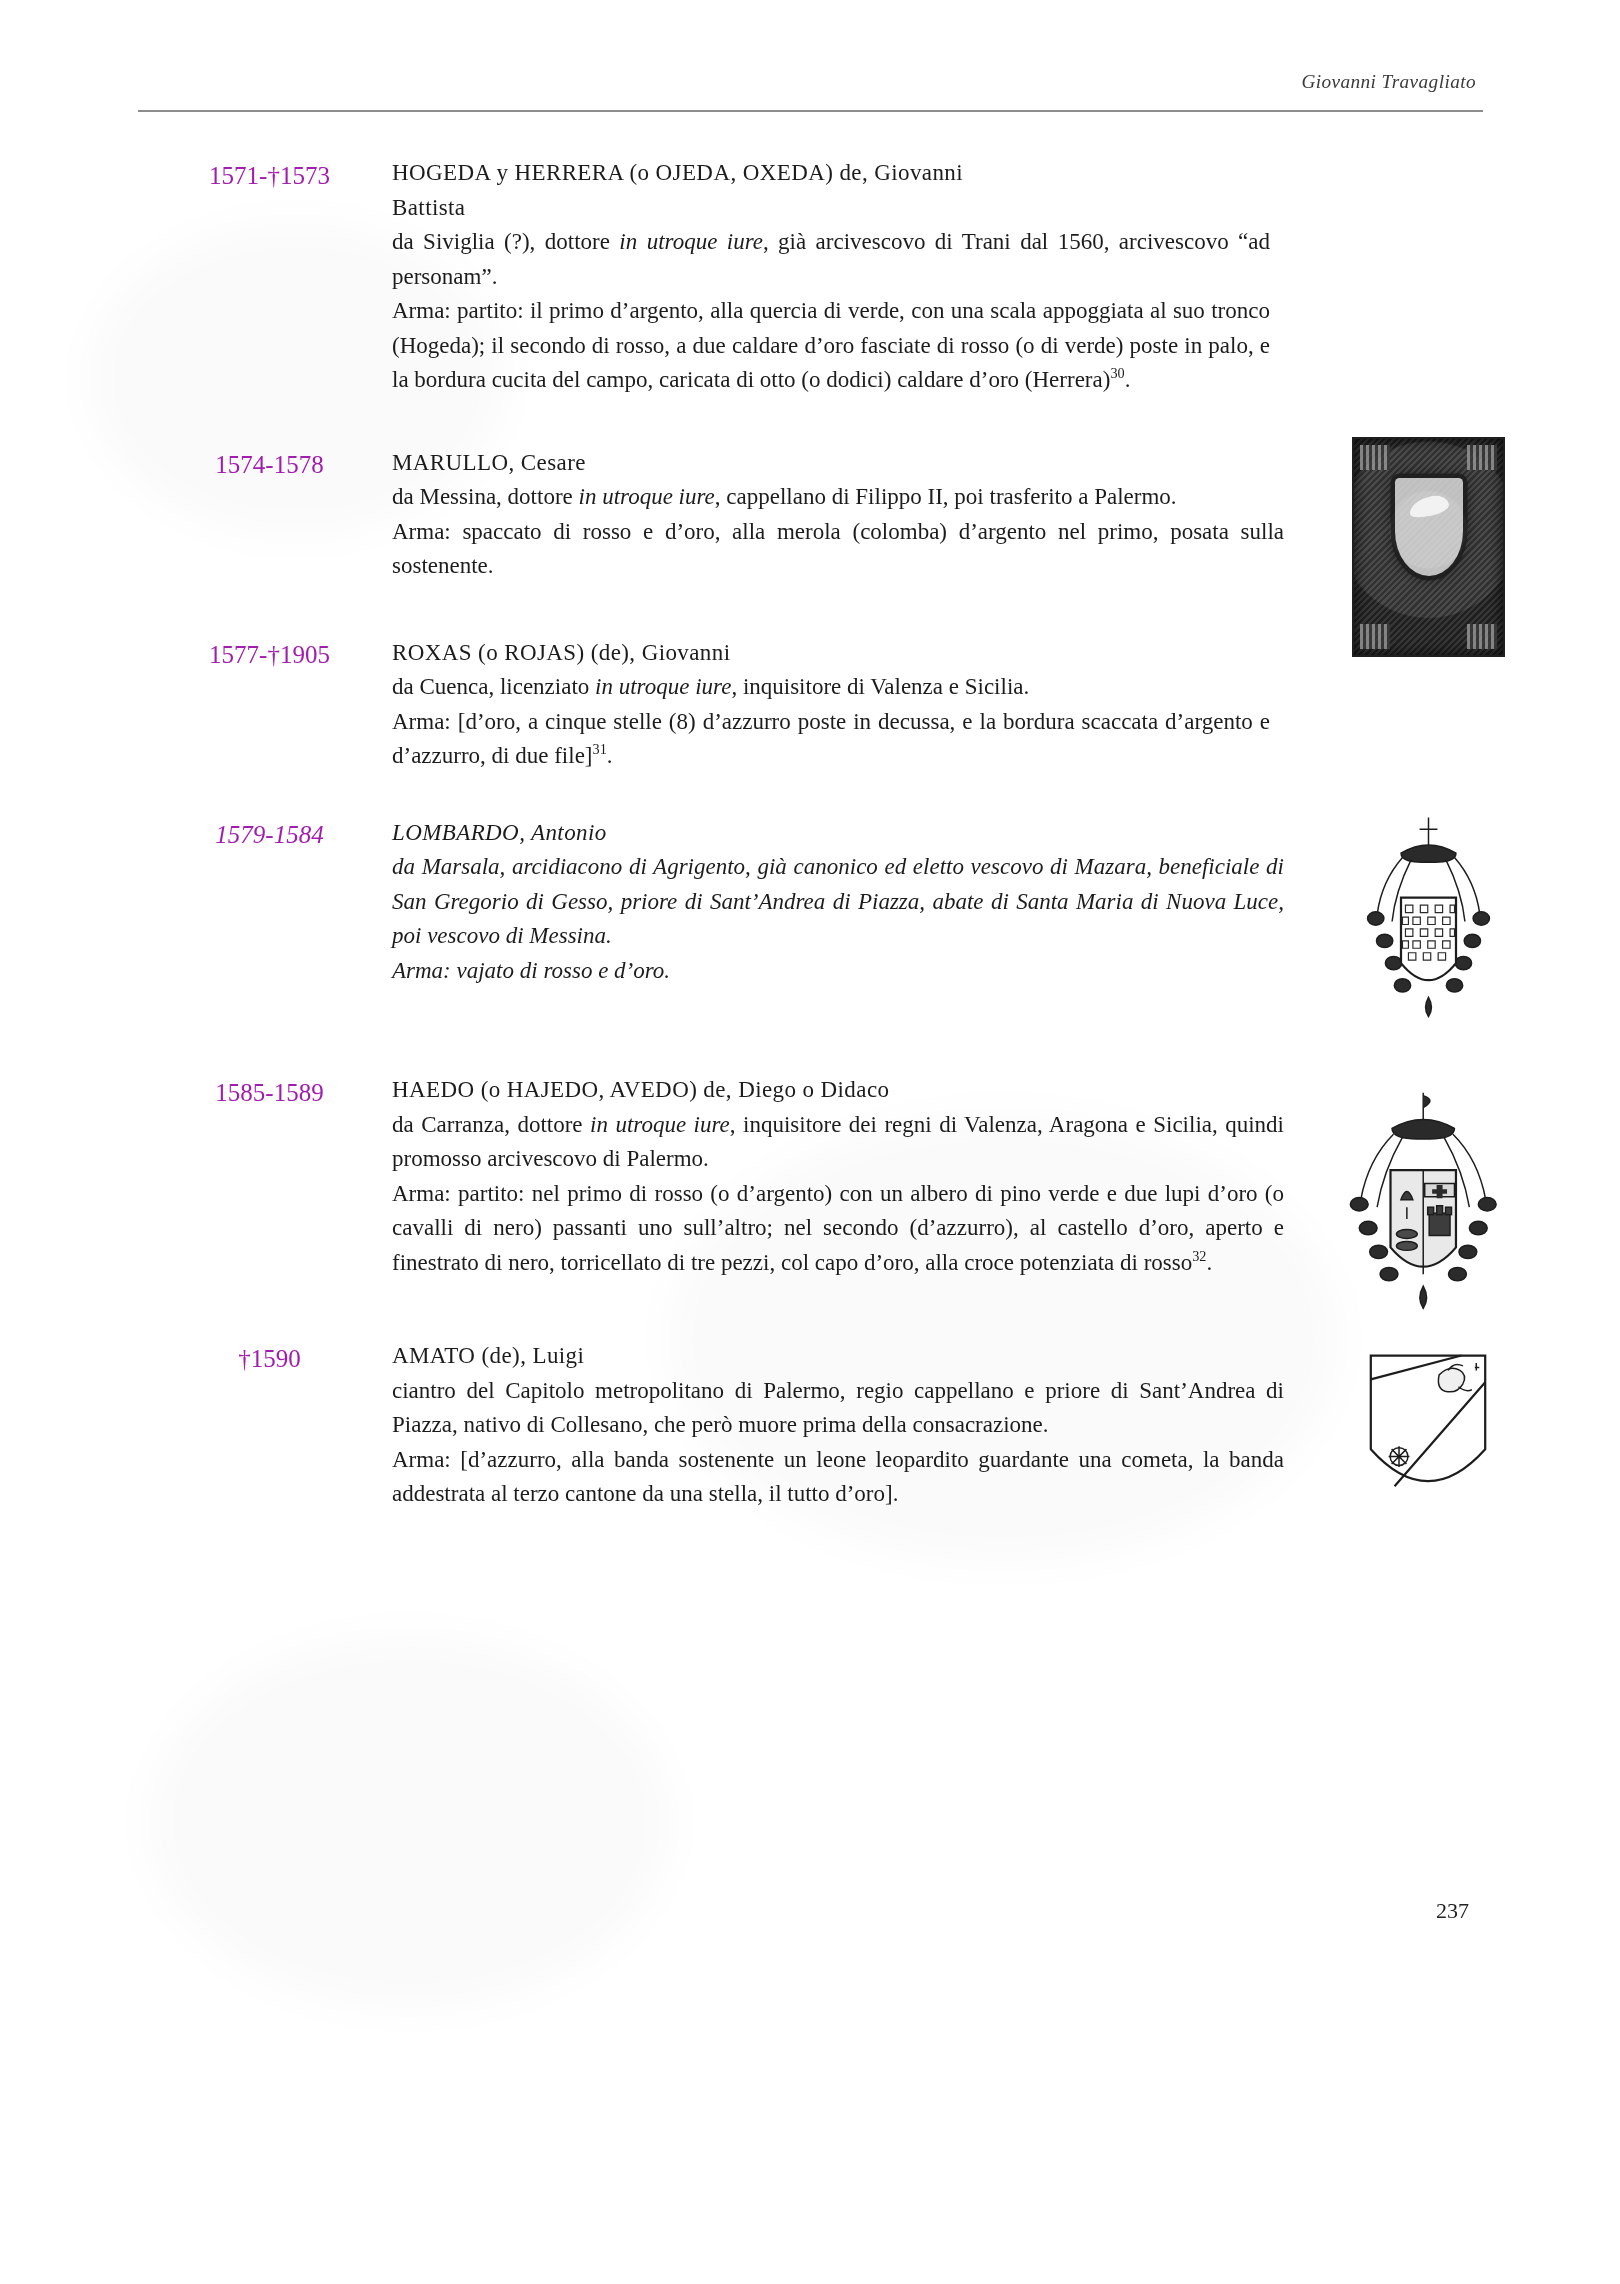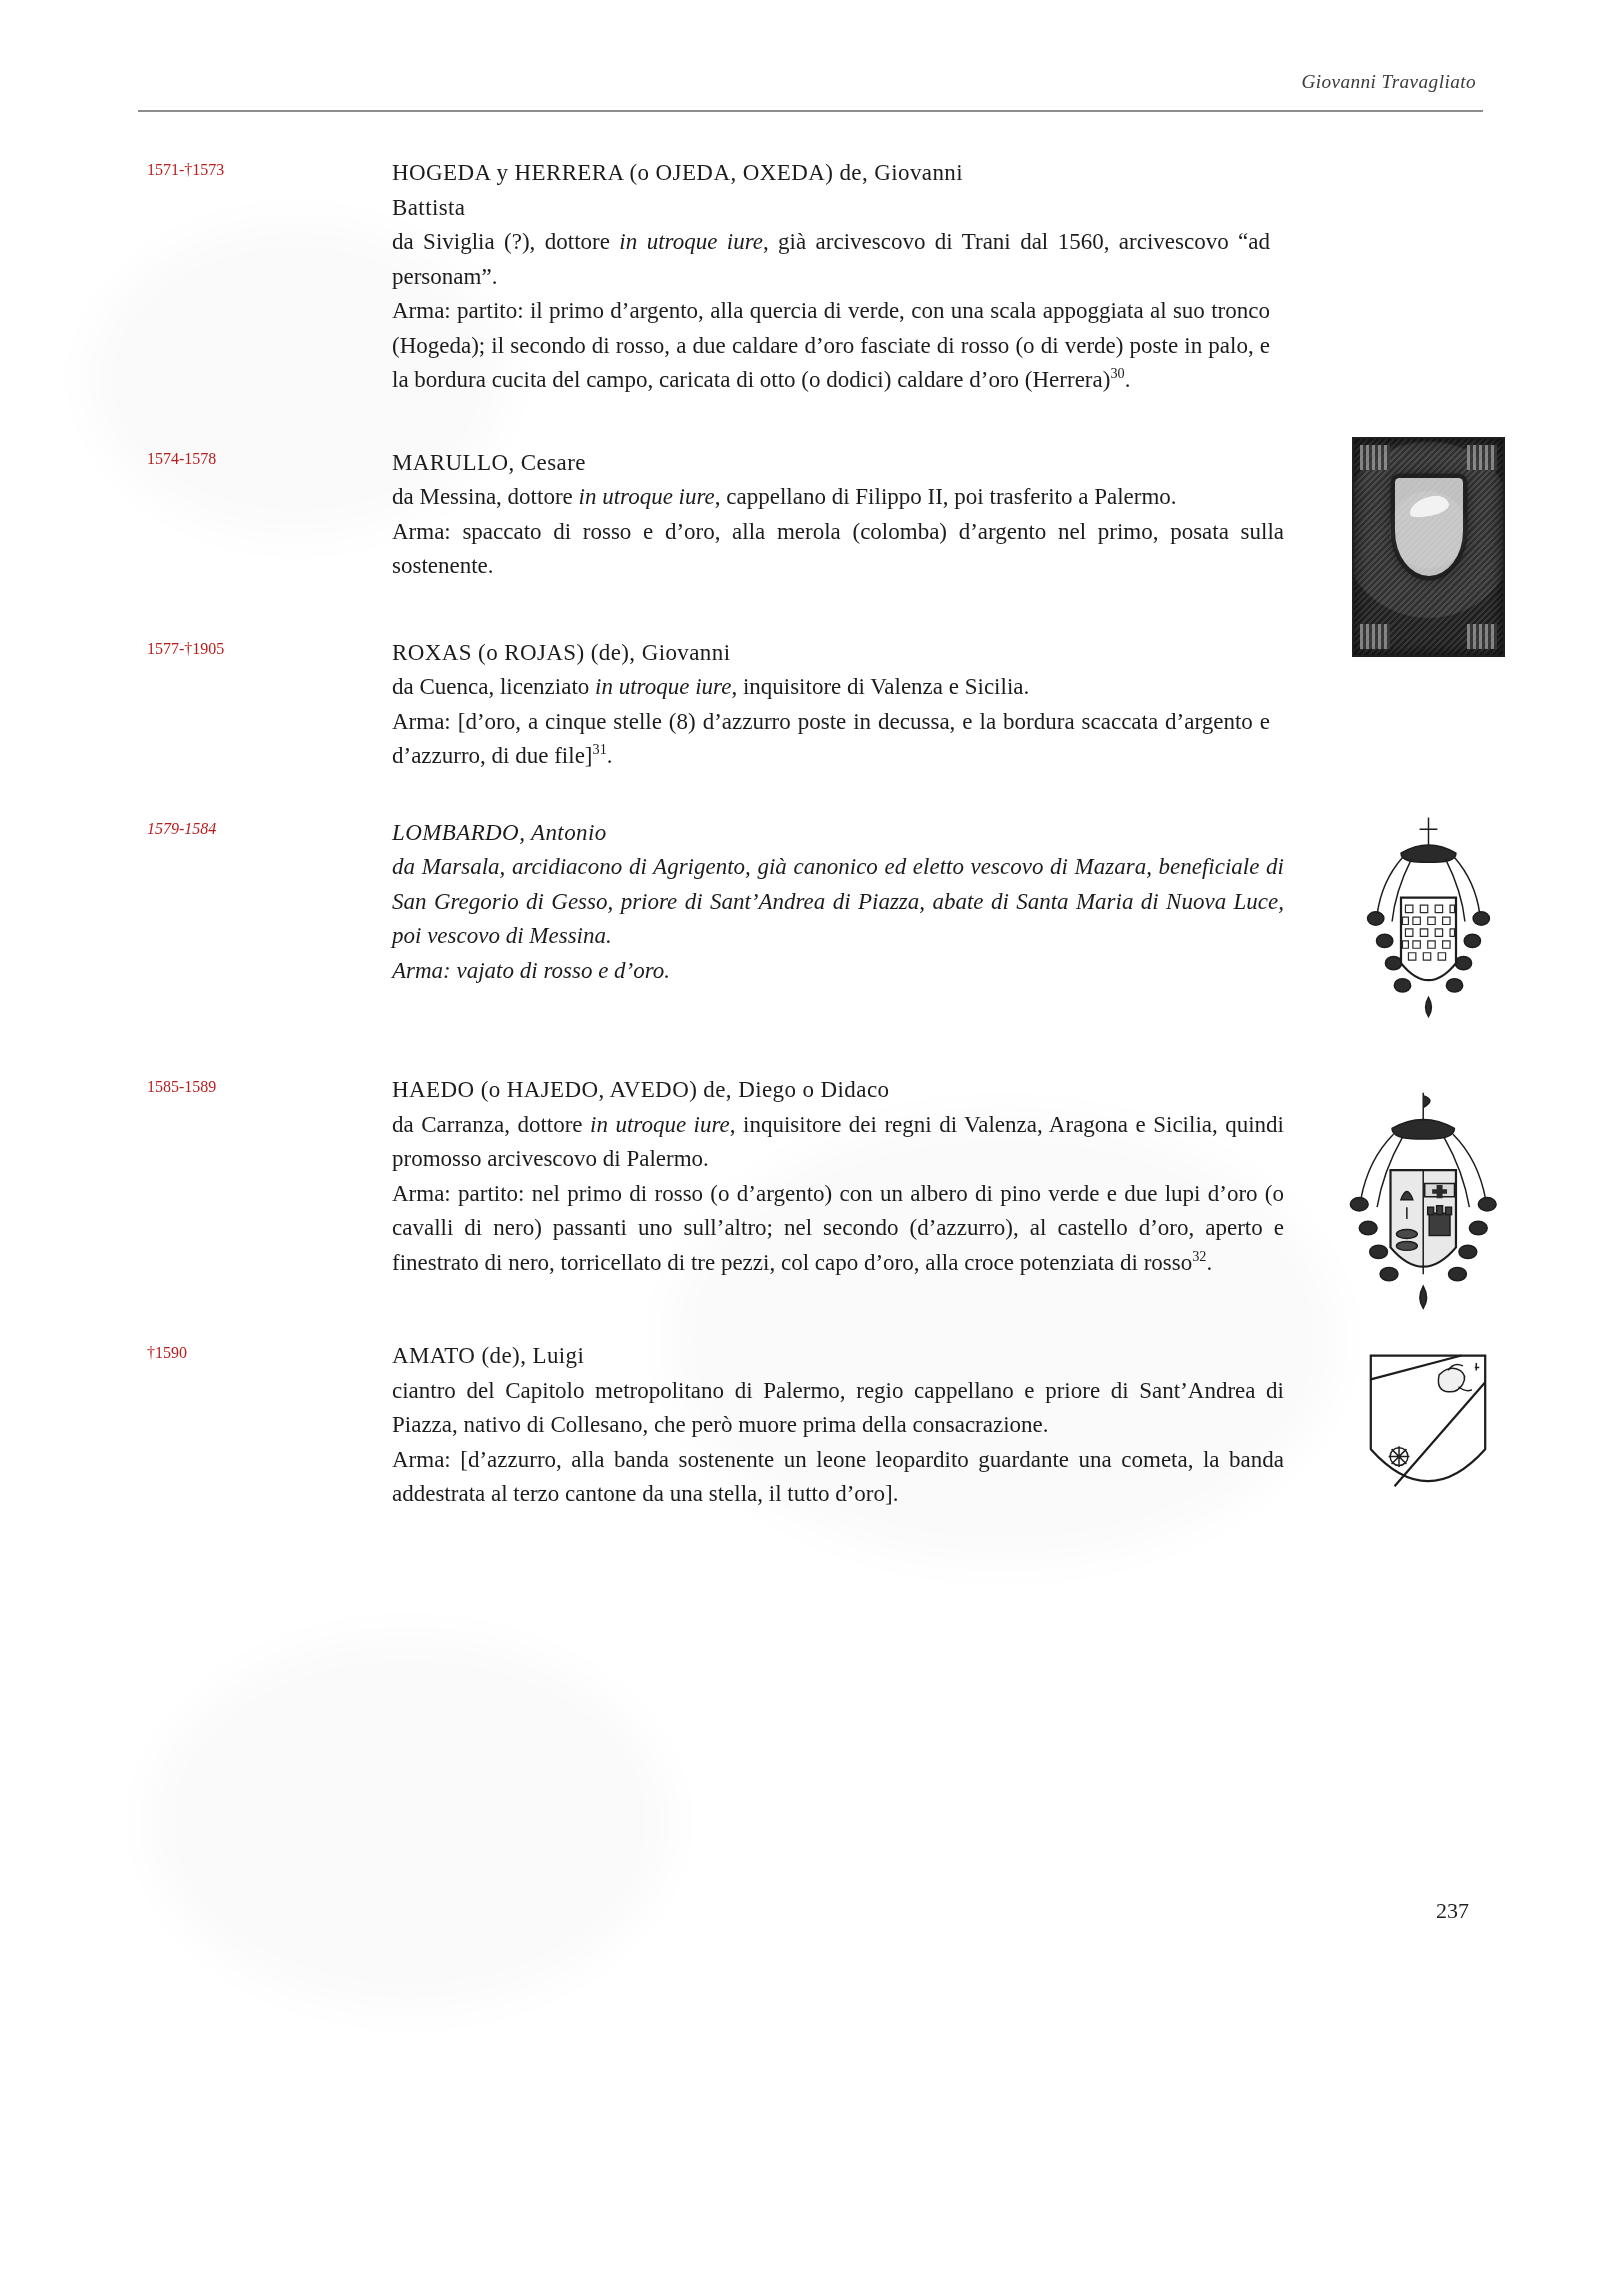--- a/index.html
+++ b/index.html
@@ -46,25 +46,25 @@
   }
 
   .entry {
     position: relative;
     display: flex;
     margin-bottom: 42px;
   }
   .entry .date {
     width: 245px;
     flex: 0 0 245px;
-    font-size: 16px;
+    font-size: 25px;
     line-height: 1.45;
-    color: #b91c1c;
+    color: #a21caf;
     padding-top: 1.5px;
-    text-align: left;
+    text-align: center;
     padding-left: 9px;
   }
   .entry .body {
     flex: 1 1 auto;
     padding-right: 0;
   }
   .entry .body p {
     margin: 0;
     font-size: 23px;
     line-height: 1.50;

